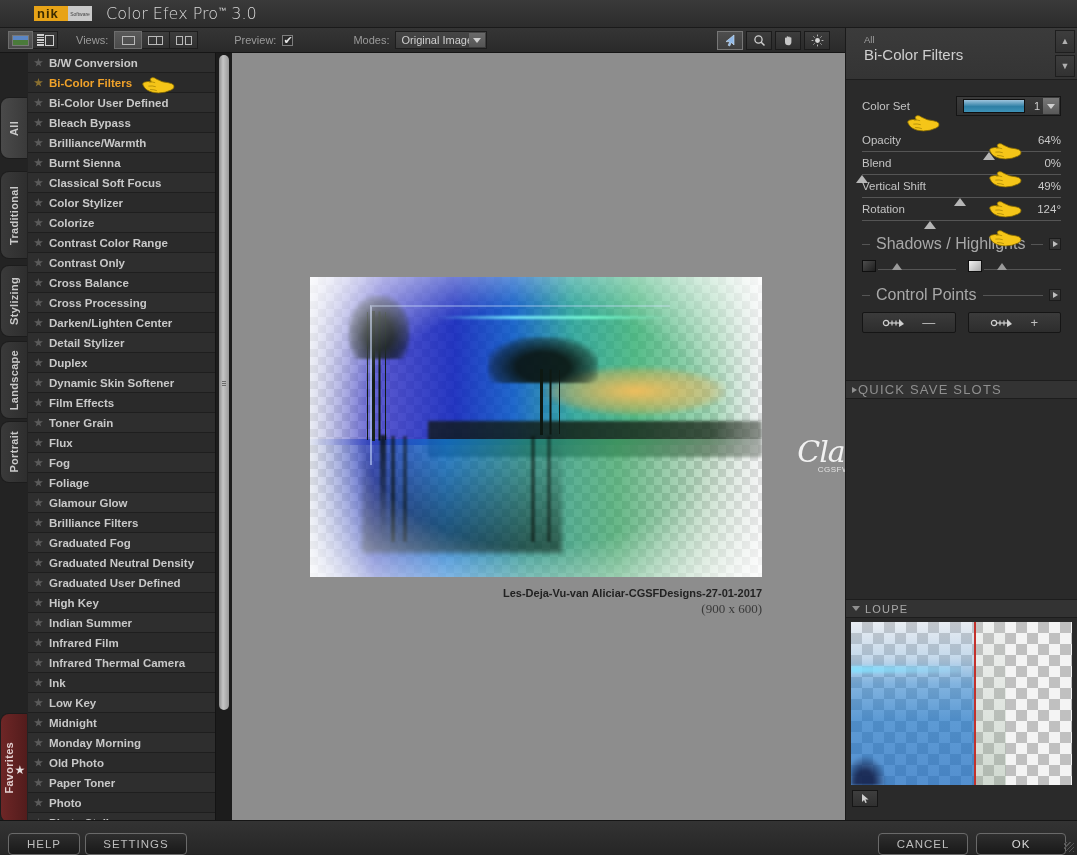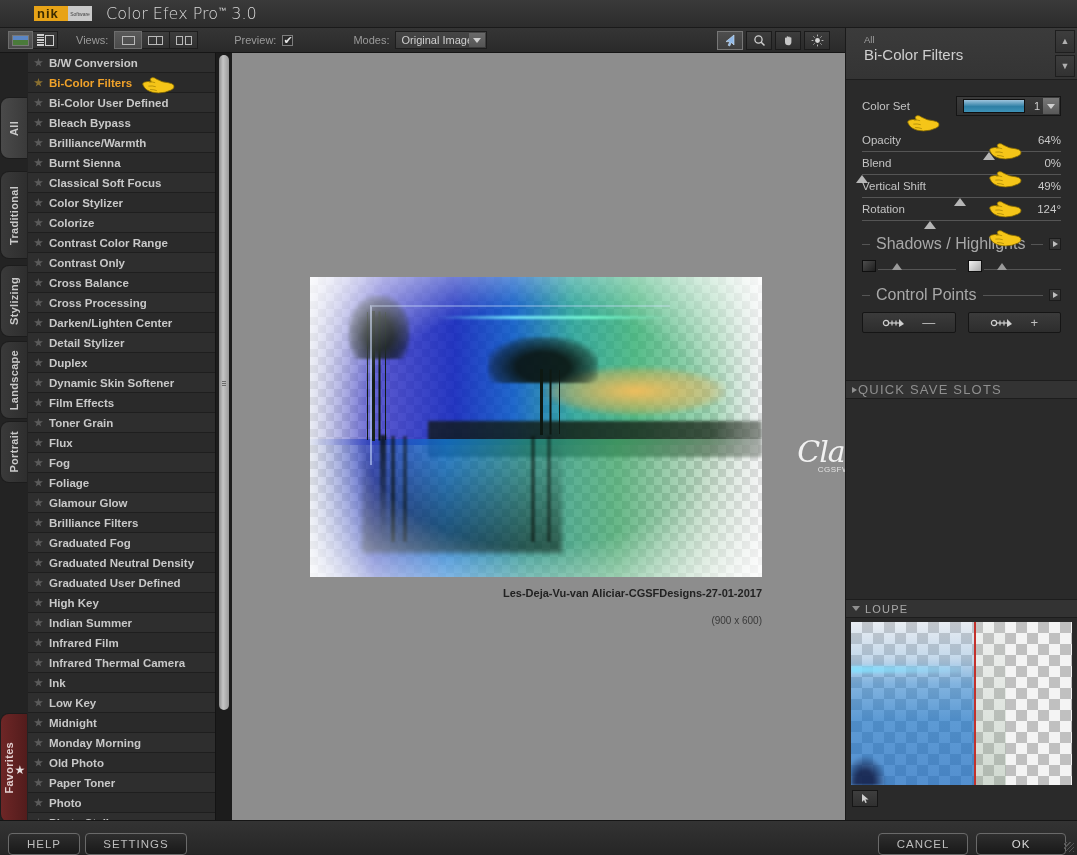--- a/index.html
+++ b/index.html
@@ -254,21 +254,21 @@
     position:absolute; left: 60px; top: 28px; width: 300px; height: 160px;
     border-left: 2px solid rgba(200,220,255,.55);
     border-top: 2px solid rgba(200,220,255,.35);
     filter: blur(.6px);
   }
   .caption {
     position:absolute; left: 0; right: 0; top: 534px; text-align: right;
     padding-right: 0;
   }
   .cap1 { color:#222; font-size: 11px; font-weight: bold; }
-  .cap2 { color:#3a3a3a; font-size: 10px; margin-top: 16px; }
+  .cap2 { color:#3a3a3a; font-size: 13px; margin-top: 2px; font-family: Liberation Serif, serif; }
   .watermark {
     position: absolute; left: 560px; top: 382px; width: 120px; height: 58px;
     color: rgba(255,255,255,.88);
     font-family: "DejaVu Serif", serif;
     text-align: center;
   }
   .wm-name { font-size: 30px; font-style: italic; line-height: 34px; letter-spacing: -1px; }
   .wm-sub { font-size: 8px; letter-spacing: .5px; margin-top: -4px; opacity:.85;
             font-family:"Liberation Sans", sans-serif; }
 

